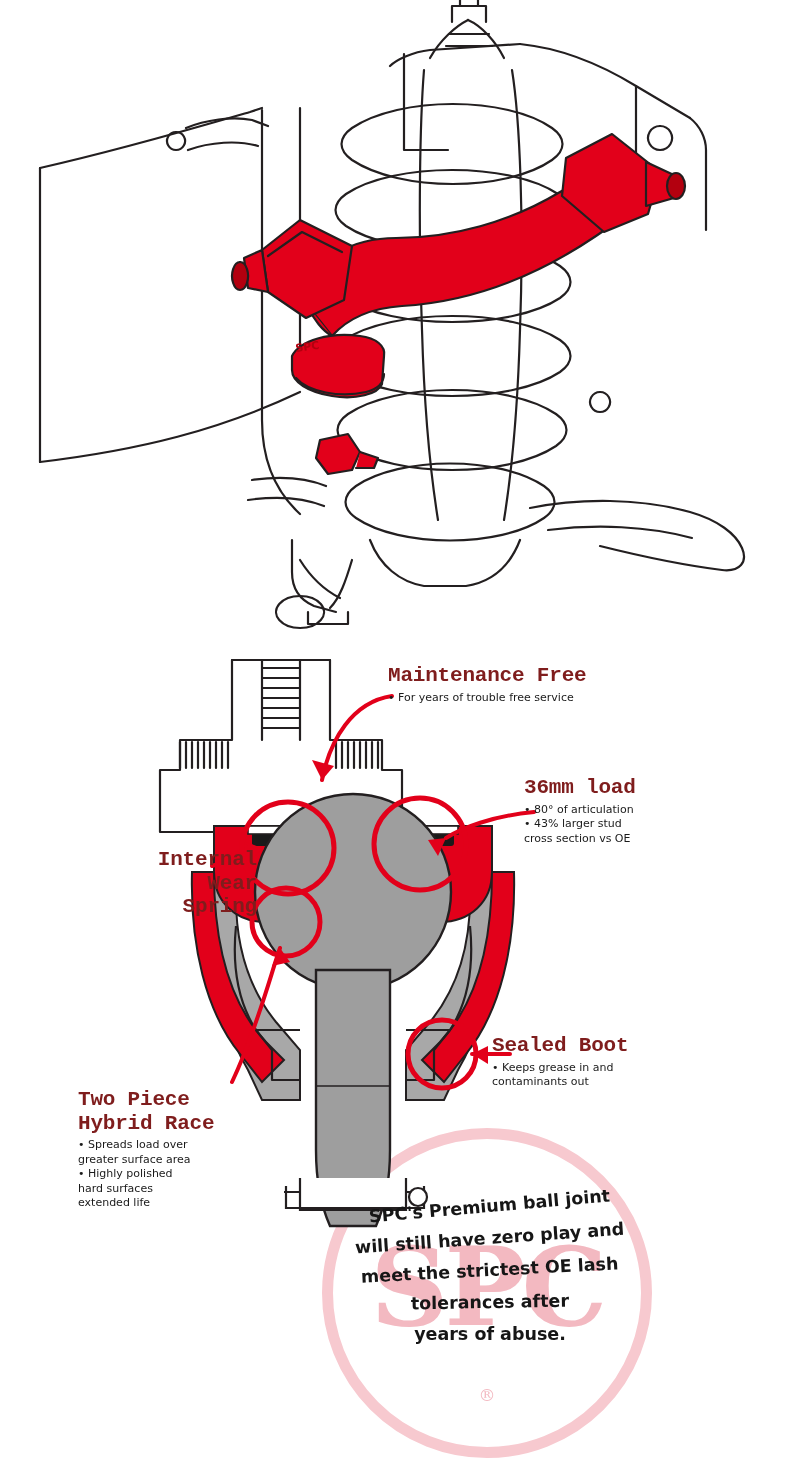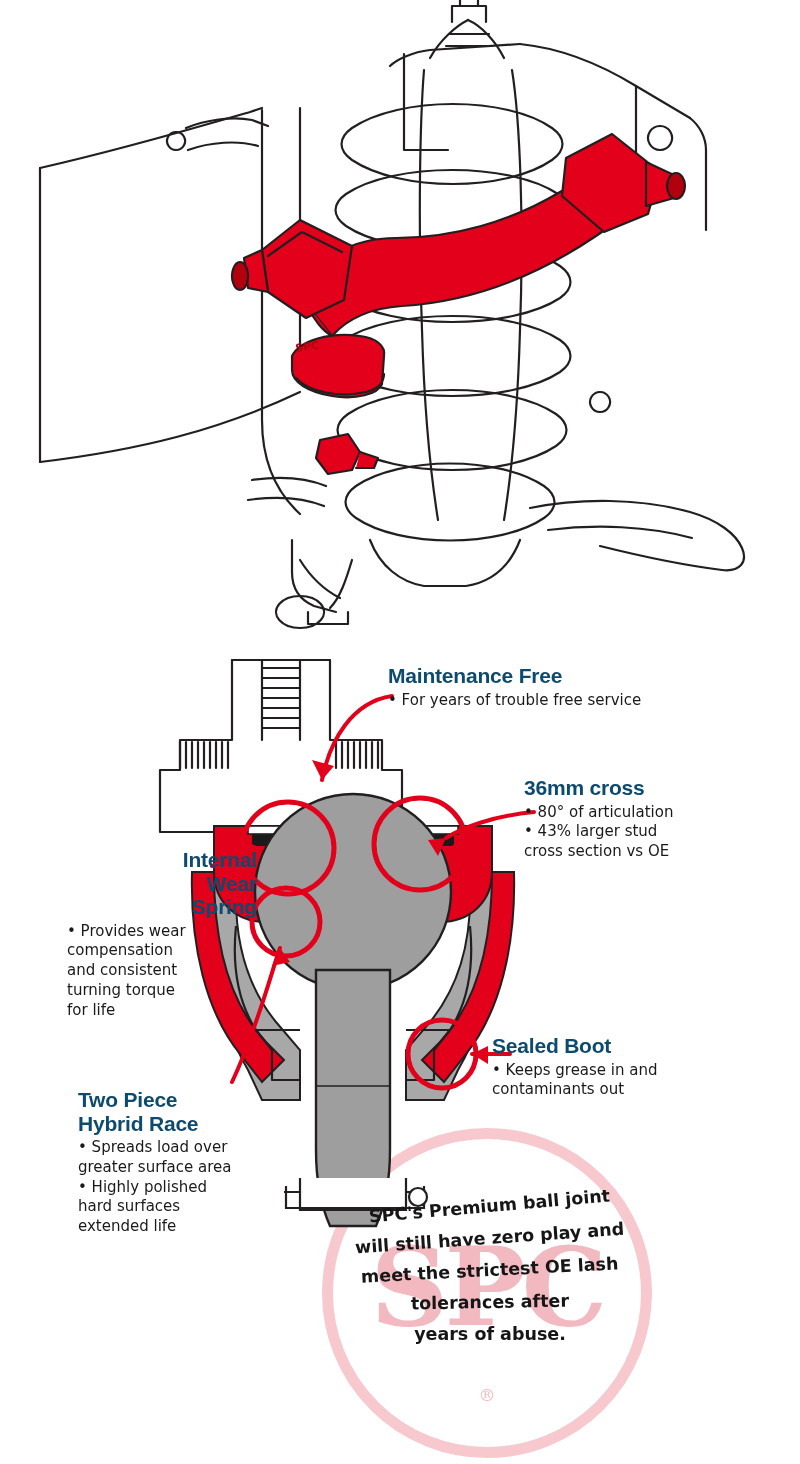--- a/index.html
+++ b/index.html
@@ -37,33 +37,33 @@
     top: 630px;
     width: 800px;
     height: 834px;
   }
 
   
   .callout {
     position: absolute;
   }
   .callout .c-title {
-    color: #0c4a6e;
-    font-family: Liberation Sans, sans-serif;
+    color: #7f1d1d;
+    font-family: Liberation Mono, monospace;
     font-weight: bold;
     font-size: 21px;
     line-height: 1.12;
     letter-spacing: -0.2px;
     margin: 0 0 3px 0;
     white-space: pre-line;
   }
   .callout .c-body {
     color: #1a1a1a;
     font-family: "DejaVu Sans", sans-serif;
-    font-size: 15px;
+    font-size: 11px;
     line-height: 1.32;
     margin: 0;
     white-space: pre-line;
   }
   .callout.align-right .c-title,
   .callout.align-right .c-body {
     text-align: right;
   }
 
   .callout.maintenance-free { left: 388px; top: 34px; width: 330px; }
@@ -296,35 +296,30 @@
         <polygon points="472,424 488,416 488,434"></polygon>
       </g>
     </svg>
 
     <div class="callout maintenance-free">
       <p class="c-title">Maintenance Free</p>
       <p class="c-body">• For years of trouble free service</p>
     </div>
 
     <div class="callout ball-36mm">
-      <p class="c-title">36mm cross</p>
+      <p class="c-title">36mm load</p>
       <p class="c-body">• 80° of articulation
 • 43% larger stud
    cross section vs OE</p>
     </div>
 
     <div class="callout internal-wear align-right">
       <p class="c-title">Internal
 Wear
 Spring</p>
-      <p class="c-body" style="text-align:left;">• Provides wear
-compensation
-and consistent
-turning torque
-for life</p>
     </div>
 
     <div class="callout sealed-boot">
       <p class="c-title">Sealed Boot</p>
       <p class="c-body">• Keeps grease in and
    contaminants out</p>
     </div>
 
     <div class="callout two-piece">
       <p class="c-title">Two Piece

